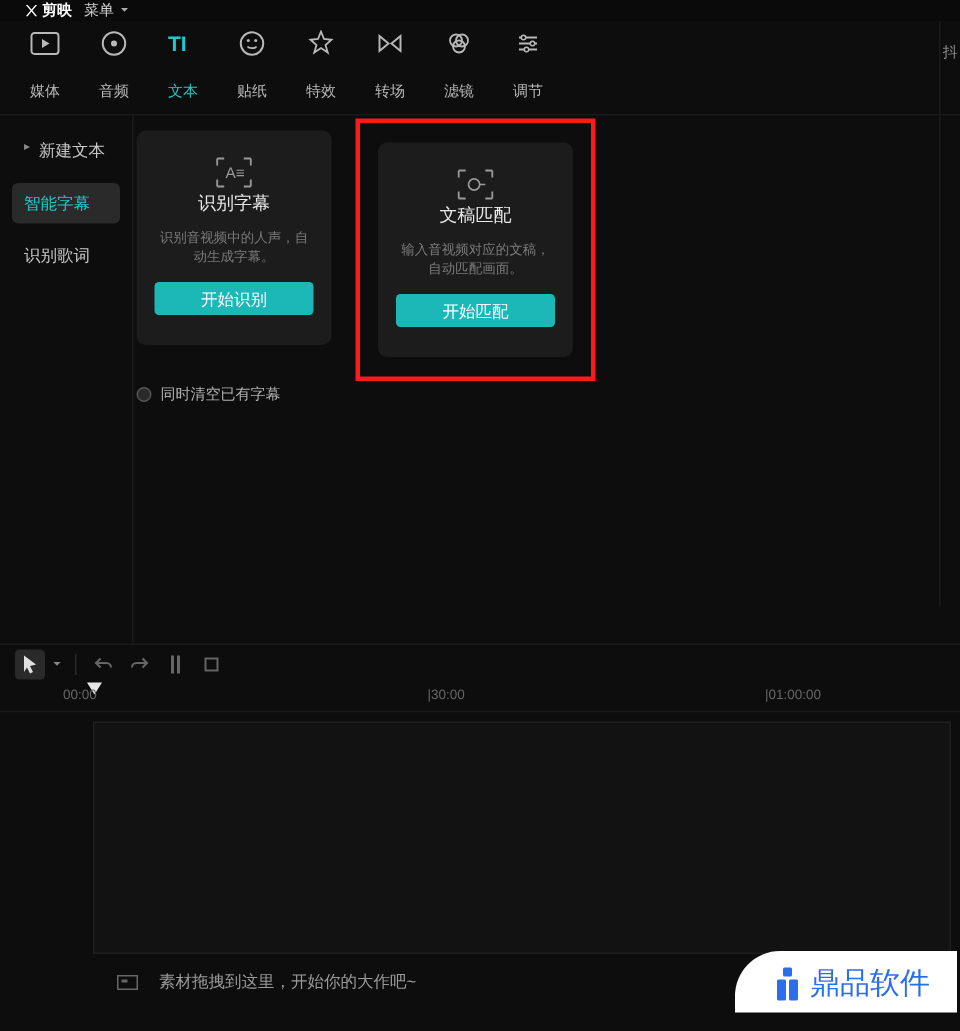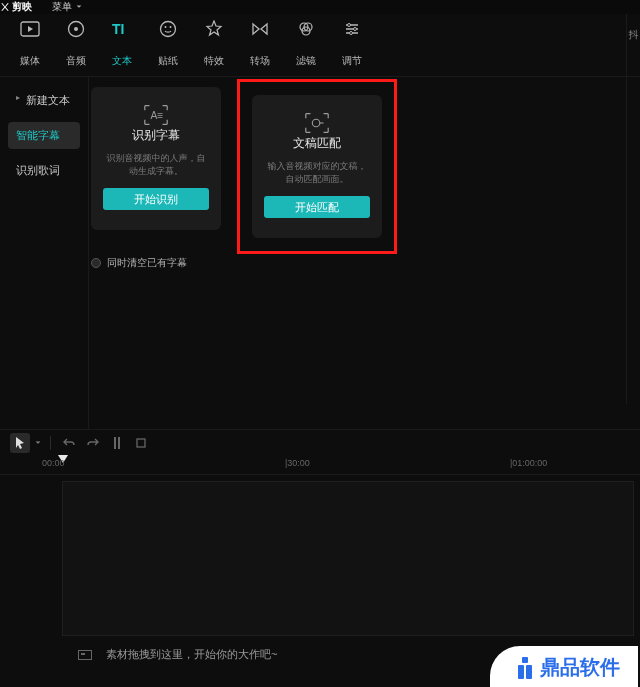--- a/index.html
+++ b/index.html
@@ -7,21 +7,21 @@
       width: 640px; height: 687px;
       background: #0d0d0d;
       font-family: "Microsoft YaHei", -apple-system, sans-serif;
       color: #e8e8e8;
       overflow: hidden;
       position: relative;
     }
     
     .titlebar {
       height: 14px; display: flex; 
-      padding: 0 0; background: #0a0a0a; gap: 20px;
+      padding: 0 16px; background: #0a0a0a; gap: 8px;
     }
     .logo { font-size: 10px; font-weight: bold; color: #fff; display: flex; align-items: center; gap: 2px; }
     .logo svg { width: 10px; height: 10px; }
     .menu-btn {
       font-size: 10px; color: #d0d0d0; display: flex; align-items: center; gap: 3px;
       cursor: pointer;
     }
     .menu-btn svg { width: 8px; height: 8px; }
 
     
@@ -153,25 +153,25 @@
       width: 14px; height: 10px; border: 1px solid #666;
       position: relative;
     }
     .drop-hint .ph::after {
       content: ""; position: absolute; left: 2px; top: 2px;
       width: 4px; height: 2px; background: #666;
     }
 
     
     .watermark {
-      position: absolute; right: 2px; bottom: 0;
+      position: absolute; right: 2px; bottom: 12px;
       background: #fff; border-radius: 30px 0 0 0;
       padding: 8px 18px 6px 28px;
       display: flex; align-items: center; gap: 8px;
-      font-size: 20px; font-weight: bold; color: #2b6eea;
+      font-size: 20px; font-weight: normal; color: #2b6eea;
     }
     .wm-icon { display: flex; gap: 2px; }
     .wm-icon .dot { width: 6px; height: 6px; background: #2b6eea; border-radius: 1px; }
     .wm-icon .bar { width: 6px; height: 14px; background: #2b6eea; border-radius: 1px; }
   </style>
 </head>
 <body>
 
 <div class="titlebar">
   <div class="logo">

